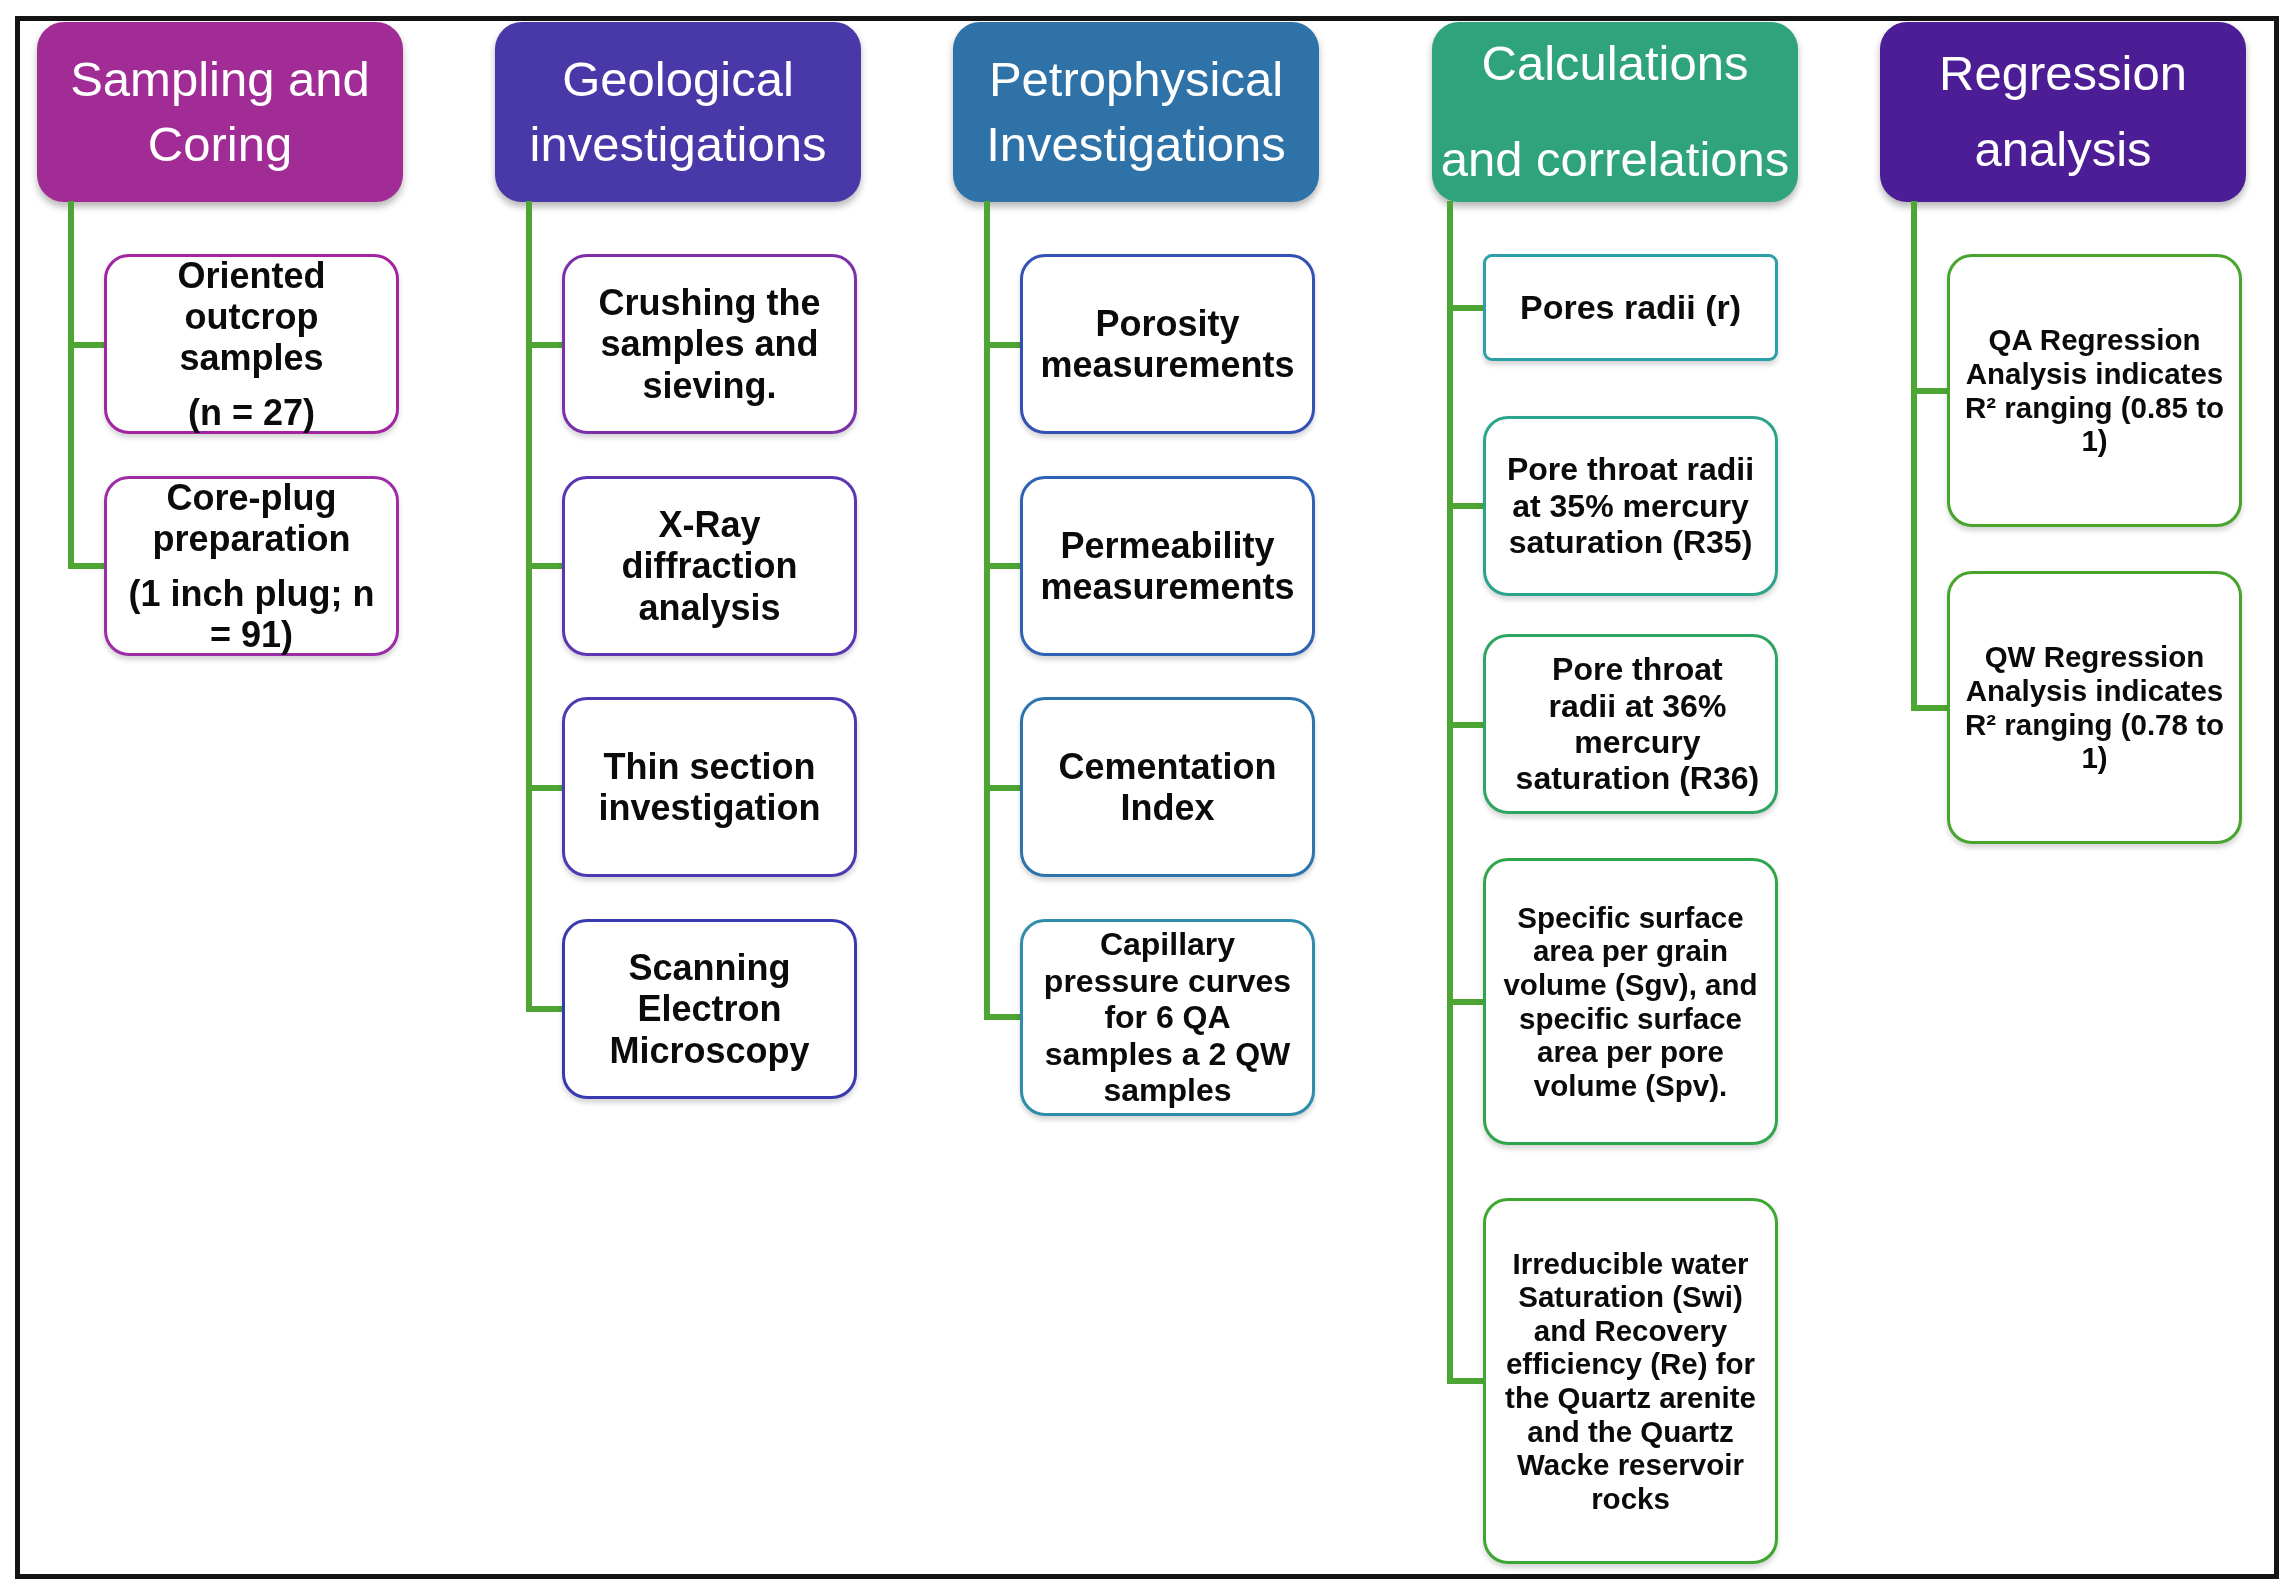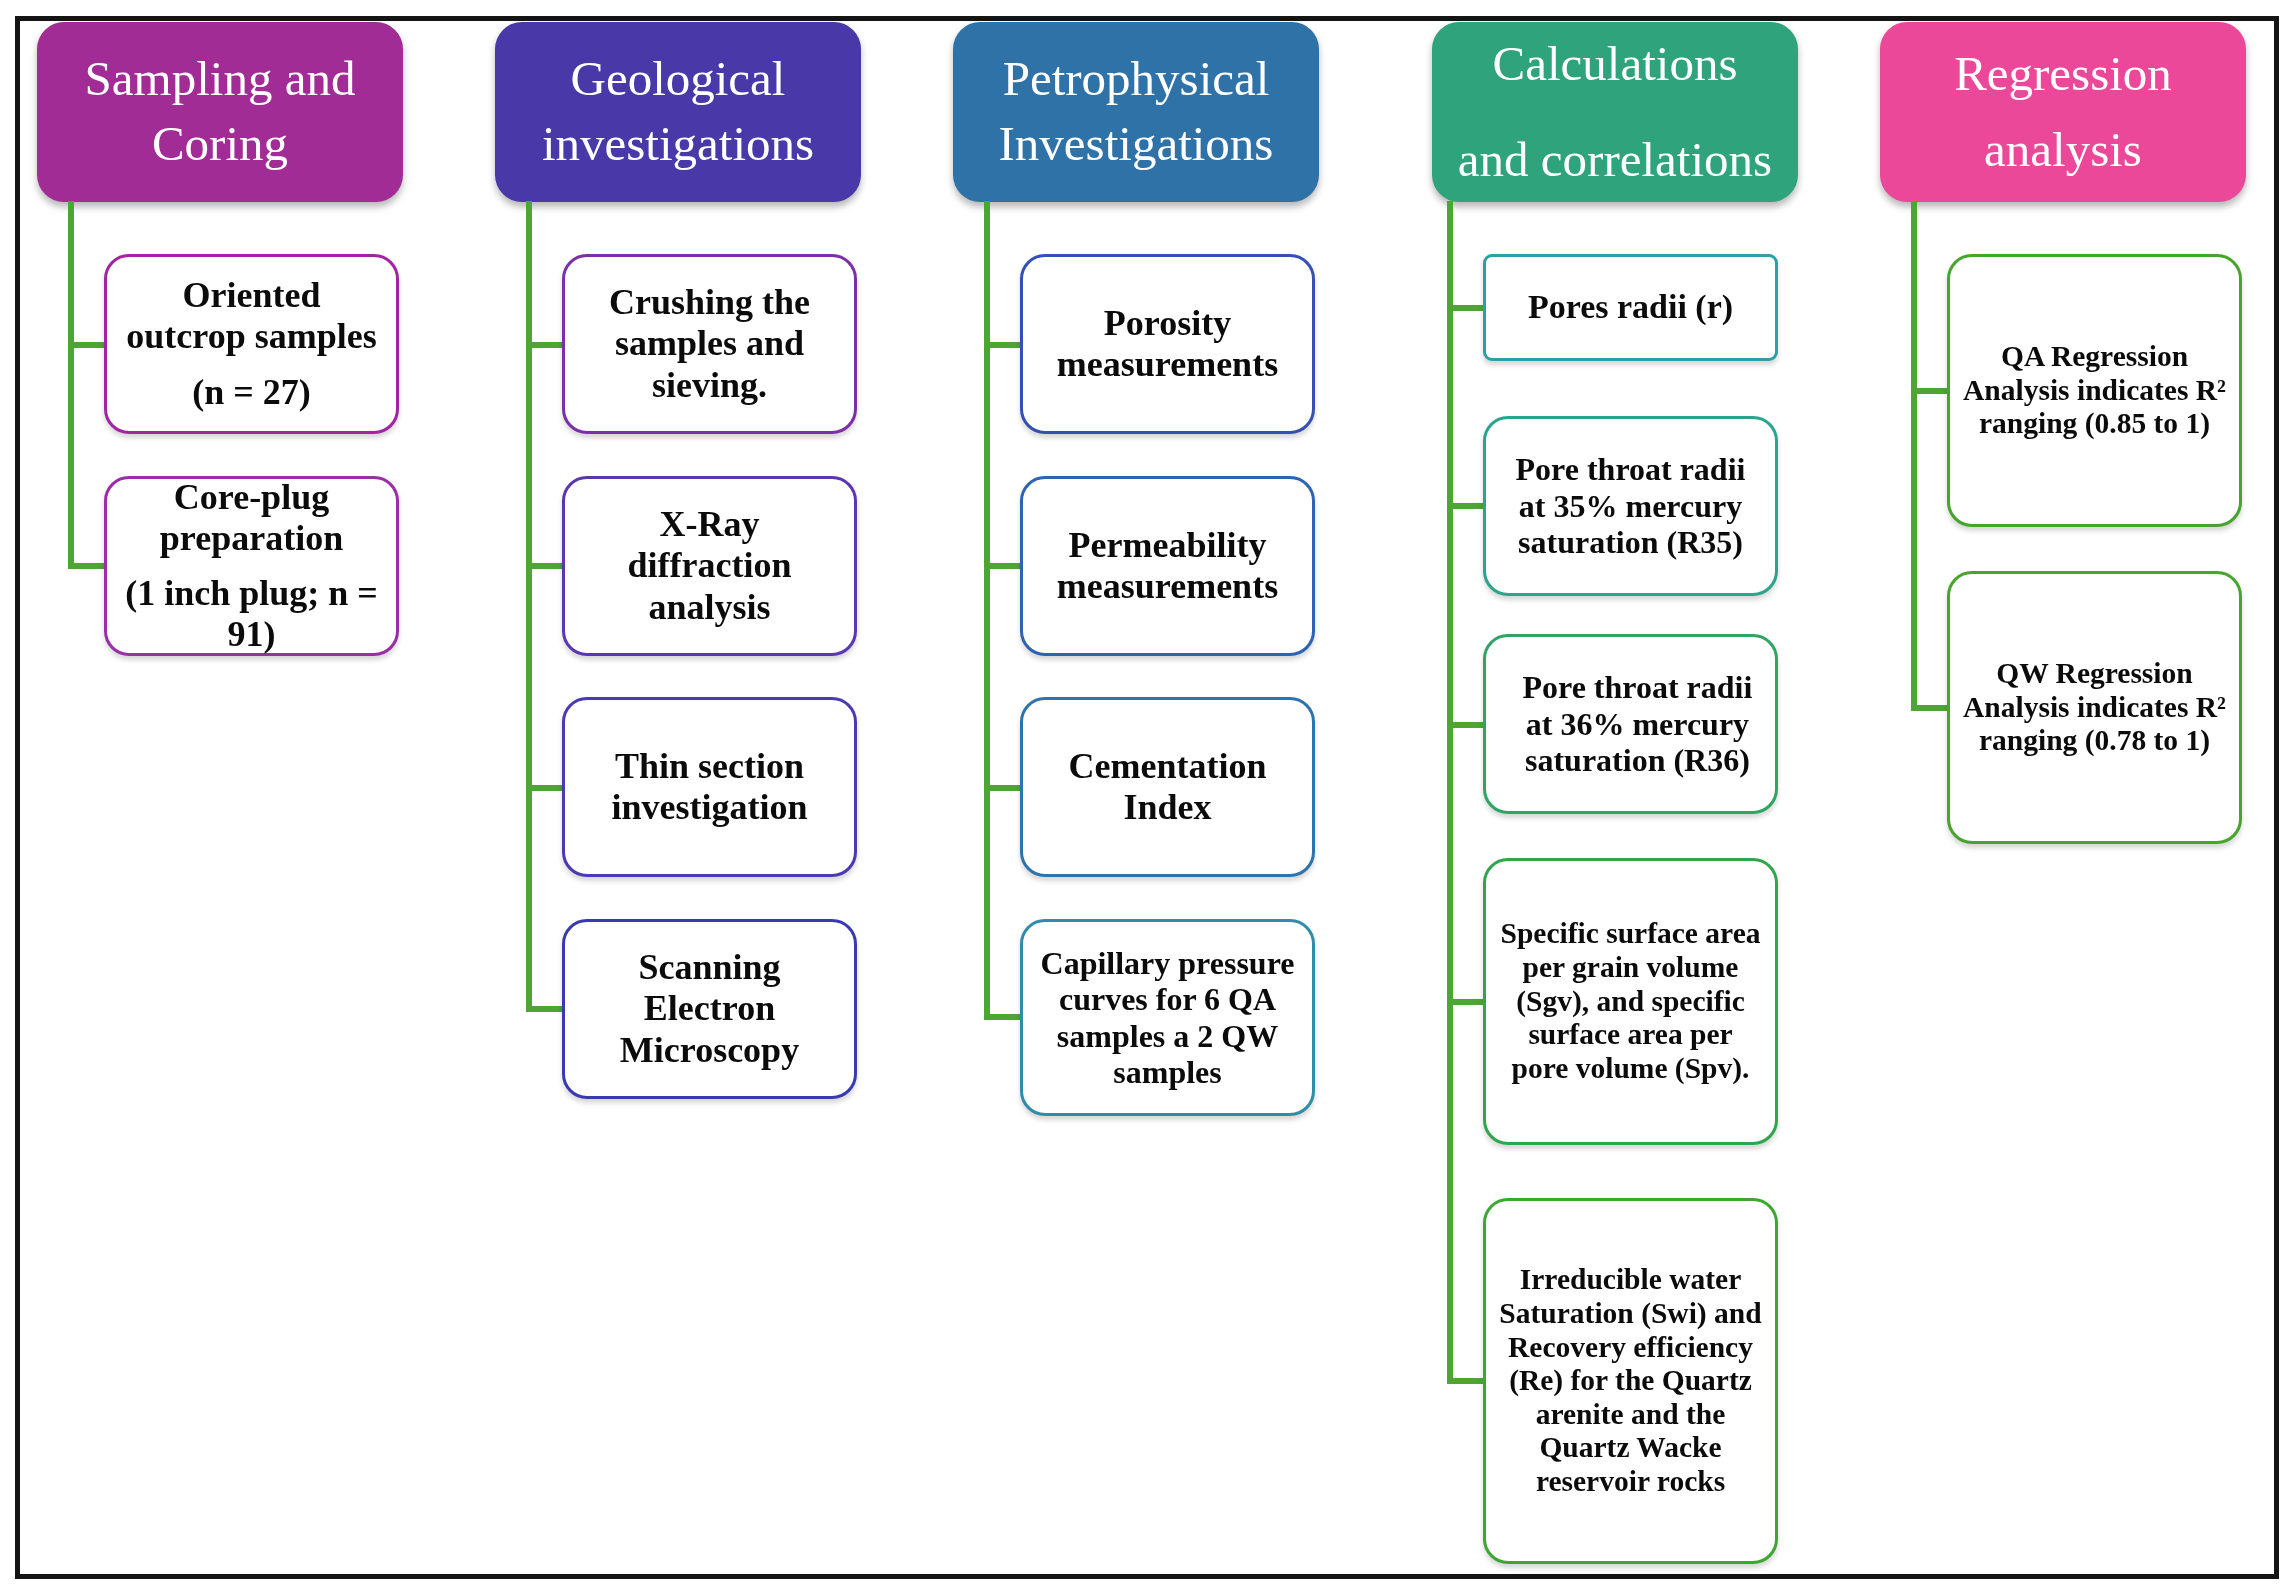--- a/index.html
+++ b/index.html
@@ -1,17 +1,17 @@
 <!DOCTYPE html>
 <html style="--cn: #4DA534; --frame: #141414;font-size:8.7px"><head>
 <meta charset="utf-8">
 <style>
   html,body{margin:0;padding:0;background:#fff;}
   .canvas{position:relative;width:2295px;height:1597px;background:#fff;overflow:hidden;
-          font-family:Liberation Serif, serif;}
+          font-family:Liberation Sans, sans-serif;}
   .frame{position:absolute;left:15.3px;top:16.4px;width:2264px;height:1563px;
          border:5.5px solid var(--frame,#141414);box-sizing:border-box;}
   .col{position:absolute;top:0;width:366px;height:1597px;}
   .header{position:absolute;top:22px;left:0;width:366px;height:180px;border-radius:27px;
           display:flex;flex-direction:column;align-items:center;justify-content:center;
           color:#ffffff;font-size:49px;line-height:1.32;text-align:center;
           box-shadow:0 4.4px 7.7px rgba(0,0,0,0.28);}
   .header.lh-wide{line-height:1.95;}
   .header.lh-mid{line-height:1.55;}
   .vline{position:absolute;left:31px;width:6px;background:var(--cn,#4DA534);}
@@ -123,21 +123,21 @@
     </div>
     <div class="child fs54 pad44" style="top: 858px; height: 287px; border-color: rgb(48, 166, 76);">
       <div class="lbl">Specific surface area per grain volume (Sgv), and specific surface area per pore volume (Spv).</div>
     </div>
     <div class="child fs54 pad44" style="top: 1198px; height: 366px; border-color: rgb(61, 167, 49);">
       <div class="lbl">Irreducible water Saturation (Swi) and Recovery efficiency (Re) for the Quartz arenite and the Quartz Wacke reservoir rocks</div>
     </div>
   </section>
 
   <section class="col" style="left:1880px">
-    <div class="header lh-mid" style="background-color: #ec4899;">
+    <div class="header lh-mid" style="background-color: #4c1d95;">
       <div>Regression</div>
       <div>analysis</div>
     </div>
     <div class="vline" style="top:201px;height:510px"></div>
     <div class="branch" style="top:388px"></div>
     <div class="branch" style="top:705px"></div>
     <div class="child fs54 pad12" style="top: 254px; height: 273px; border-color: rgb(71, 164, 44); align-items: center;">
       <div class="lbl">QA Regression Analysis indicates R² ranging (0.85 to 1)</div>
     </div>
     <div class="child fs54 pad12" style="top: 571px; height: 273px; border-color: rgb(71, 164, 44);">

